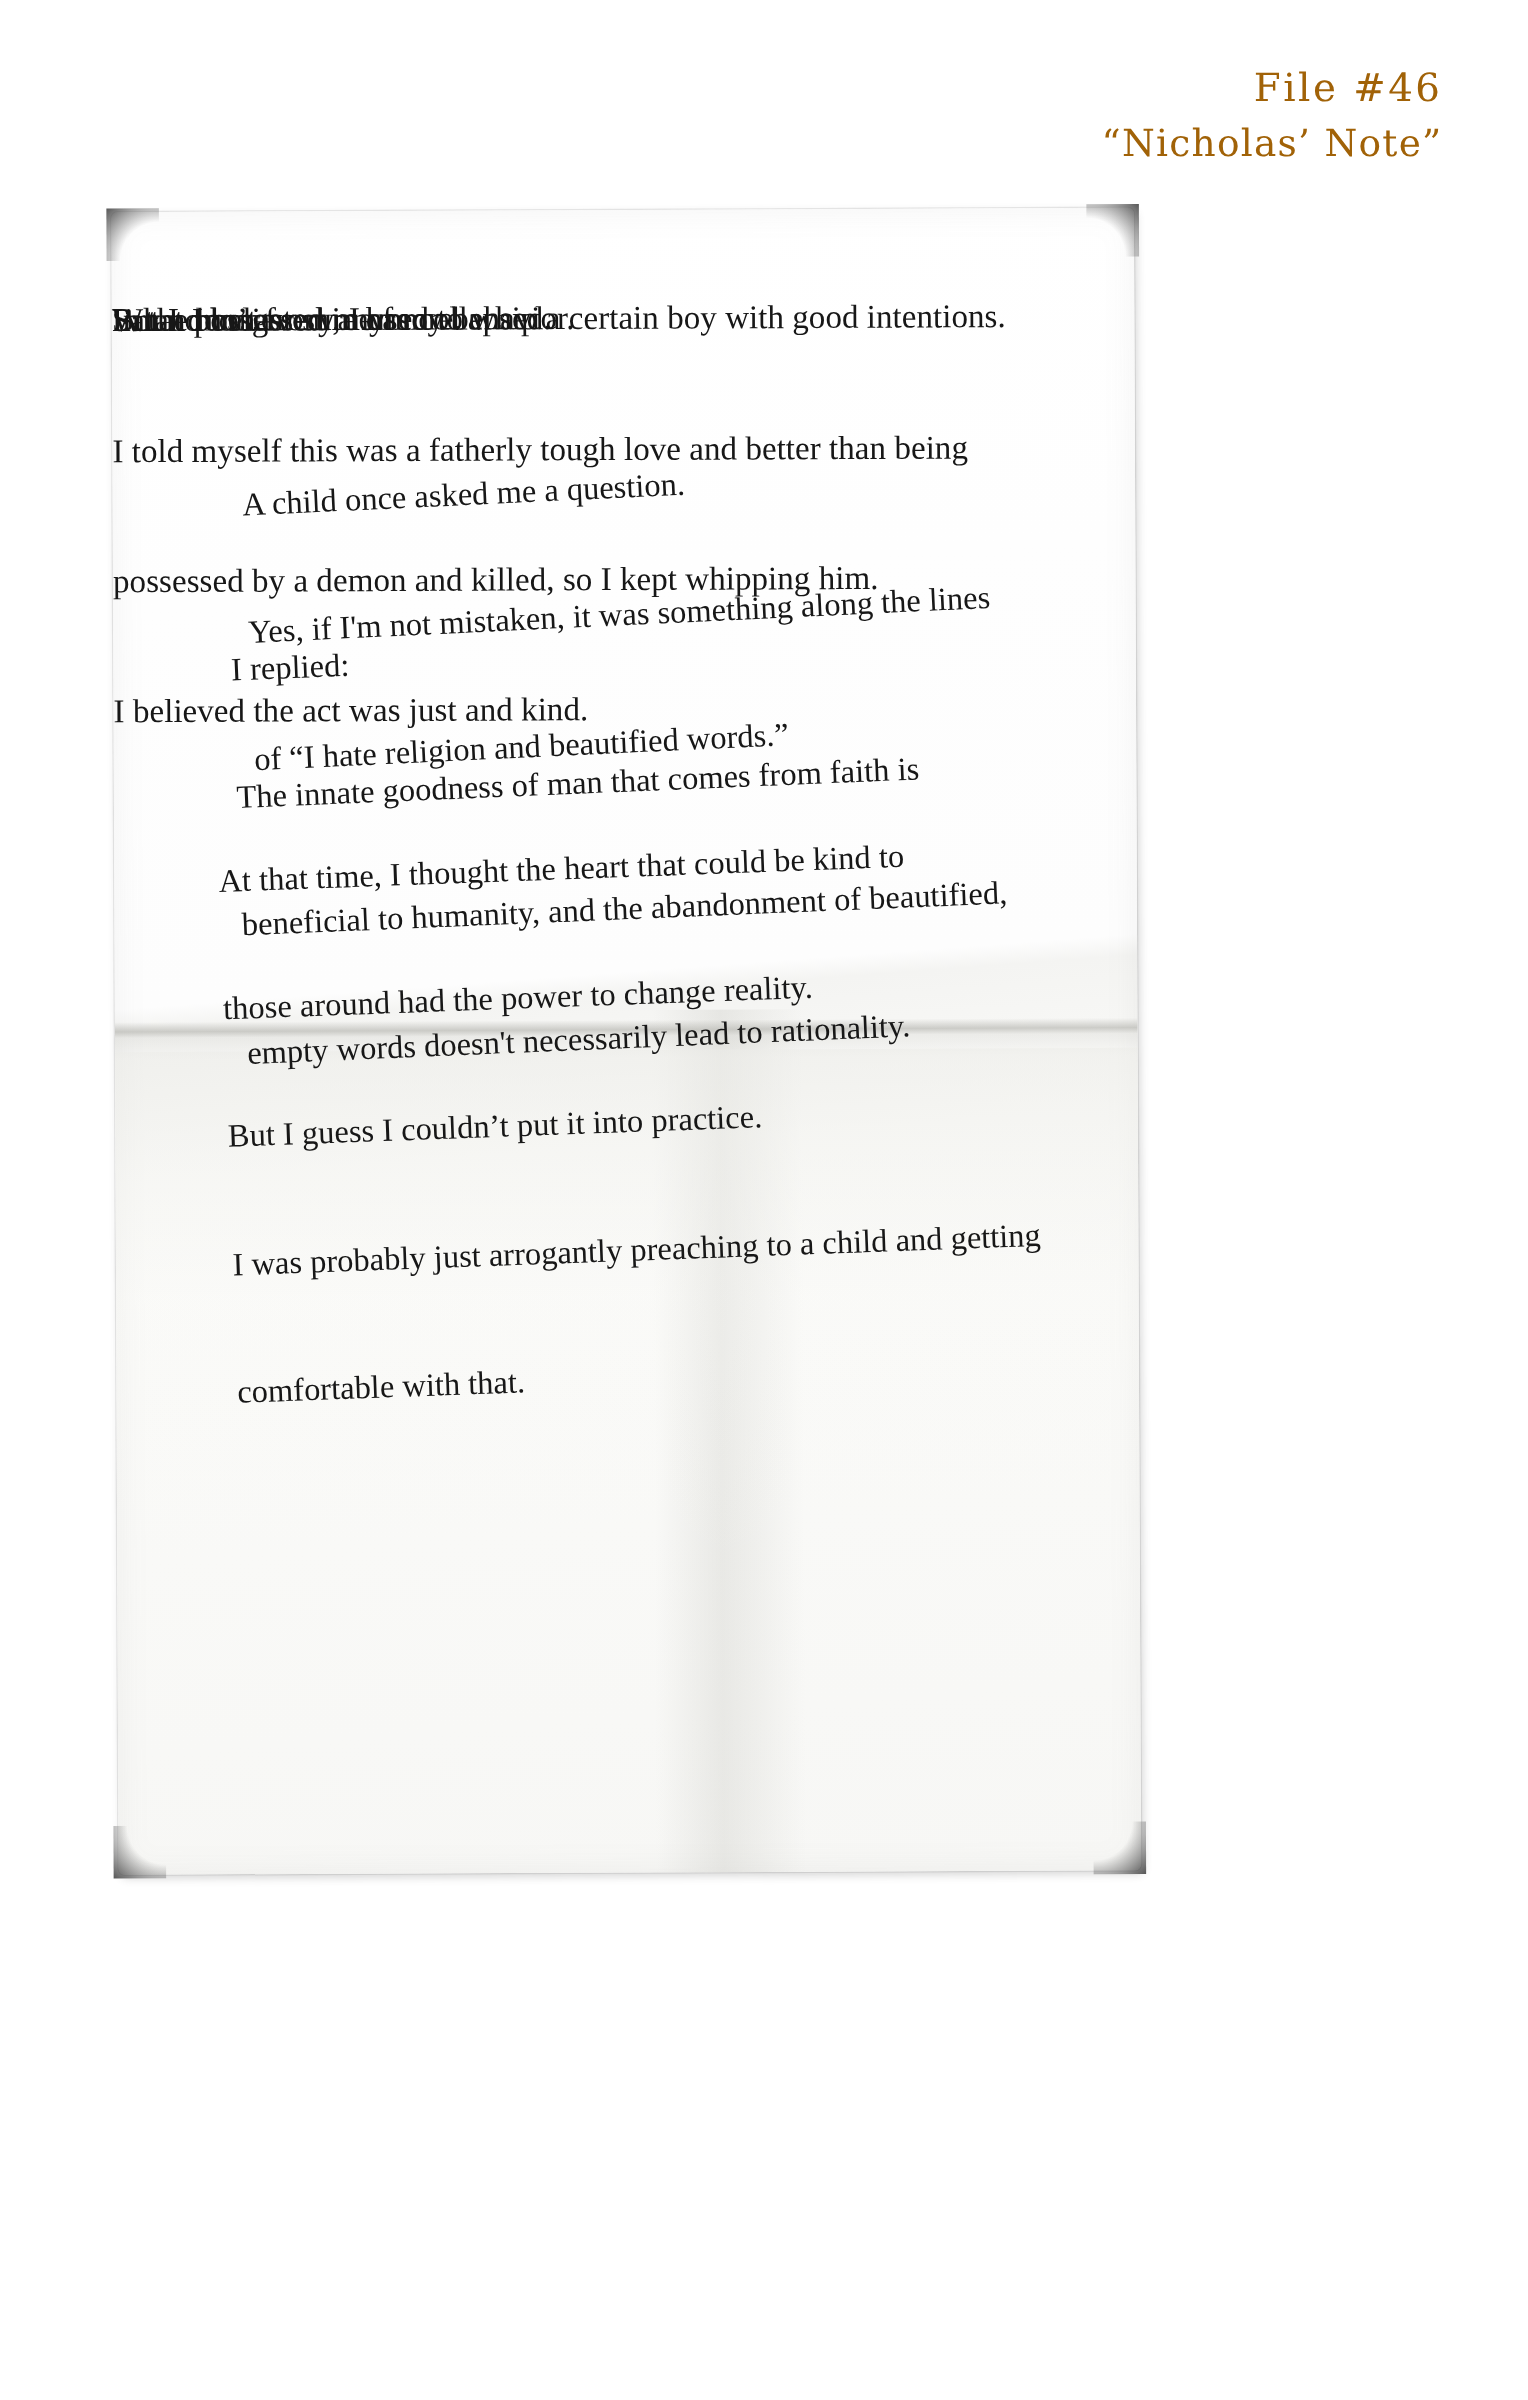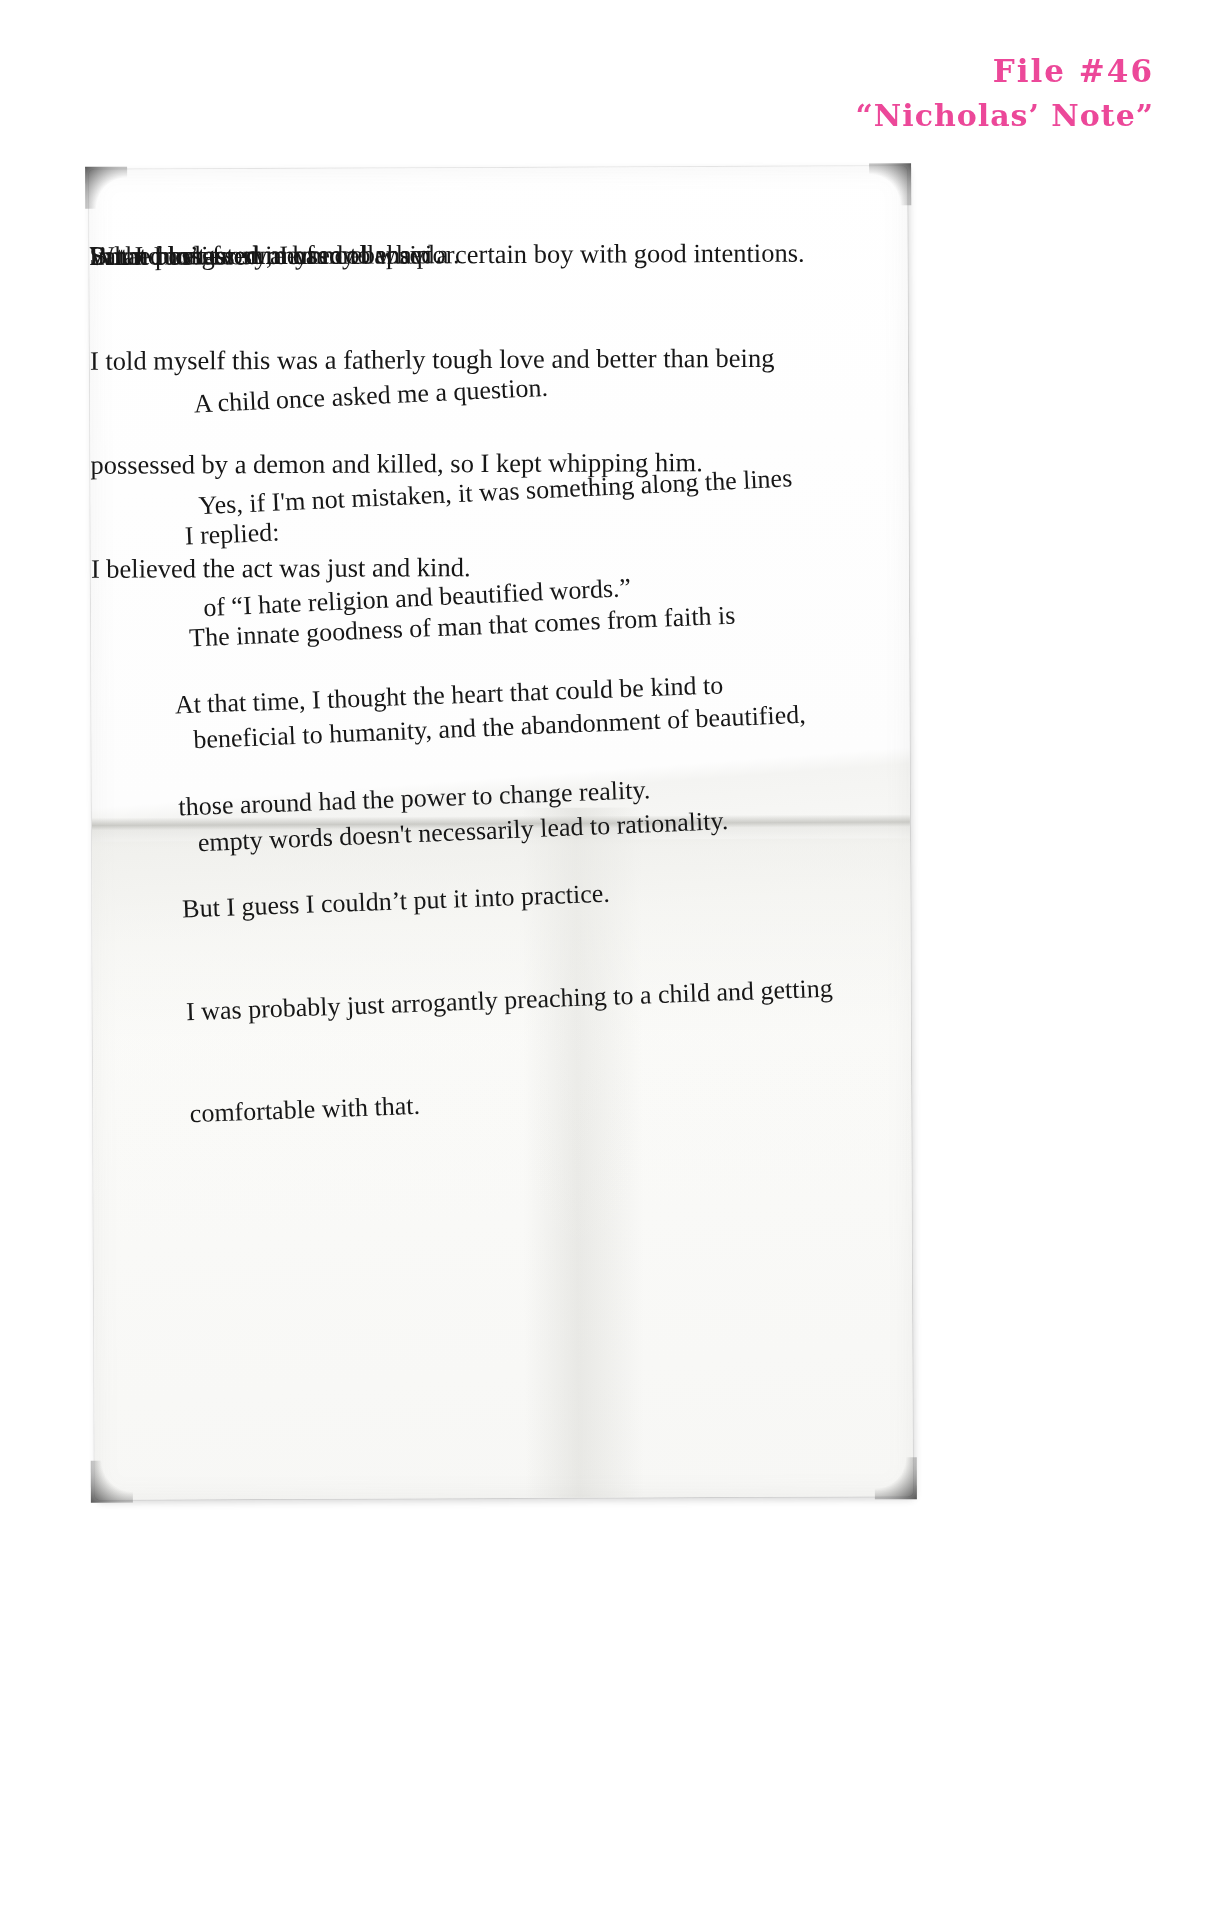--- a/index.html
+++ b/index.html
@@ -18,22 +18,22 @@
   
   .header {
     position: absolute;
     top: 52px;
     right: 68px;
     text-align: right;
     line-height: 1.25;
   }
   .header-line {
     font-family: "DejaVu Serif", "Liberation Serif", serif;
-    font-weight: 700;
-    color: #ec4899;
+    font-weight: 400;
+    color: #a16207;
     font-size: 31px;
     letter-spacing: 2.0px;
     white-space: nowrap;
   }
   .header-line.title-sub {
     font-size: 30px;
     letter-spacing: 1.0px;
     margin-top: 6px;
   }
 

